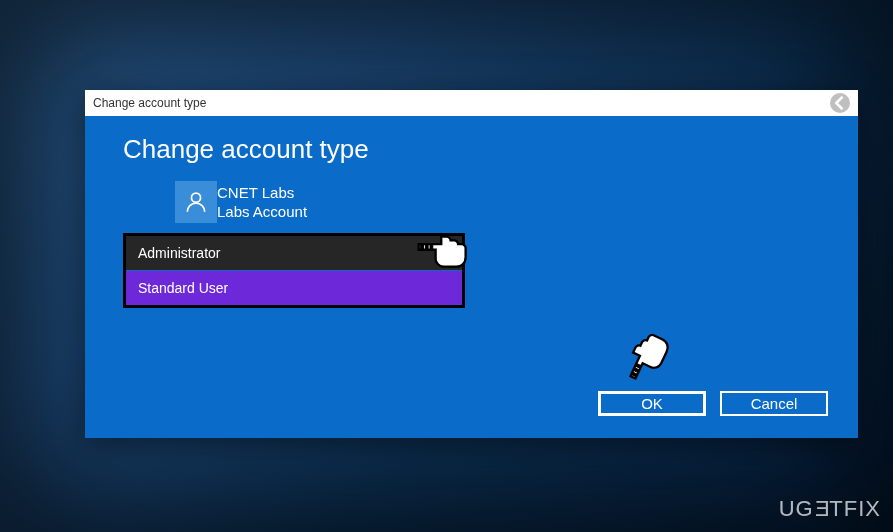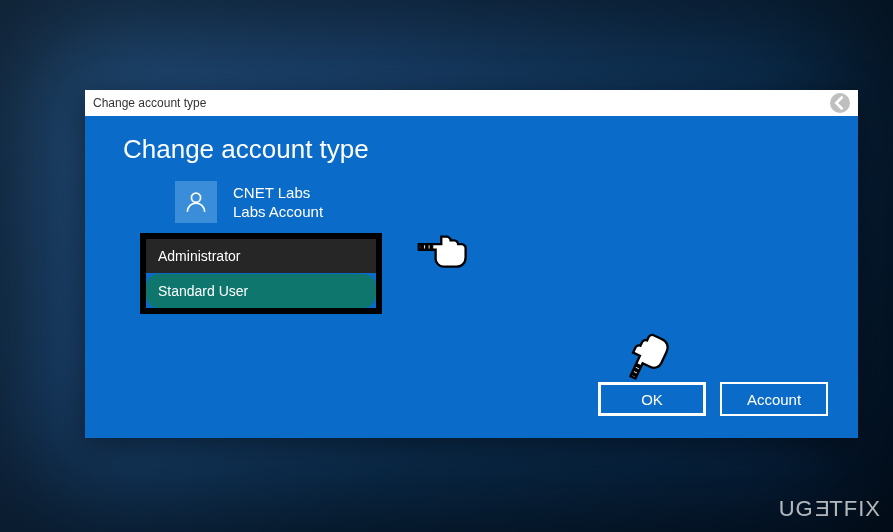--- a/index.html
+++ b/index.html
@@ -55,64 +55,62 @@
     }
     .heading {
       font-size: 26px;
       font-weight: 300;
       margin-bottom: 16px;
       color: #fff;
     }
     .account-row {
       display: flex;
       align-items: center;
-      gap: 16px;
+      gap: 0;
       margin-left: 52px;
       margin-bottom: 10px;
     }
     .avatar {
       width: 42px;
       height: 42px;
       background: #3a8dd8;
       display: flex;
       align-items: center;
       justify-content: center;
     }
     .avatar svg { width: 26px; height: 26px; }
     .account-text { font-size: 15px; line-height: 1.3; }
     .dropdown {
       margin-top: 6px;
-      width: 242px;
-      border: 6px solid #000000;
-      margin-left: 17px;
+      width: 342px;
+      border: 3px solid #000000;
     }
     .dropdown-item {
       padding: 9px 12px;
       font-size: 14px;
       color: #fff;
       border-bottom: 1px solid #0a6bc9;
     }
     .dropdown-item.admin {
       background: #262626;
     }
     .dropdown-item.standard {
-      background: #0f766e;
+      background: #6d28d9;
       border-bottom: none;
-      border-radius: 13px;
     }
     .buttons {
       position: absolute;
       bottom: 22px;
       right: 30px;
       display: flex;
       gap: 14px;
     }
     .btn {
       width: 108px;
-      height: 34px;
+      height: 25px;
       border: 2px solid #fff;
       background: transparent;
       color: #fff;
       font-size: 15px;
       display: flex;
       align-items: center;
       justify-content: center;
     }
     .btn-ok {
       border-width: 3px;
@@ -163,21 +161,21 @@
         <div>Labs Account</div>
       </div>
     </div>
     <div class="dropdown">
       <div class="dropdown-item admin">Administrator</div>
       <div class="dropdown-item standard">Standard User</div>
     </div>
   </div>
   <div class="buttons">
     <div class="btn btn-ok">OK</div>
-    <div class="btn">Account</div>
+    <div class="btn">Cancel</div>
   </div>
 </div>
 
 <div class="hand hand1">
   <svg viewBox="0 0 64 64">
     <g fill="#000" stroke="#000" stroke-width="1">
       <path d="M4 30 L28 30 L28 22 L34 22 C36 22 38 24 38 26 L42 26 C44 26 46 28 46 30 L50 30 C52 30 54 32 54 34 L54 44 C54 50 50 54 44 54 L30 54 C26 54 22 50 22 46 L22 36 L4 36 Z" fill="#fff" stroke="#000" stroke-width="2.5"></path>
       <rect x="6" y="30" width="3" height="6" fill="#000"></rect>
       <rect x="11" y="30" width="3" height="6" fill="#000"></rect>
       <rect x="16" y="30" width="3" height="6" fill="#000"></rect>

